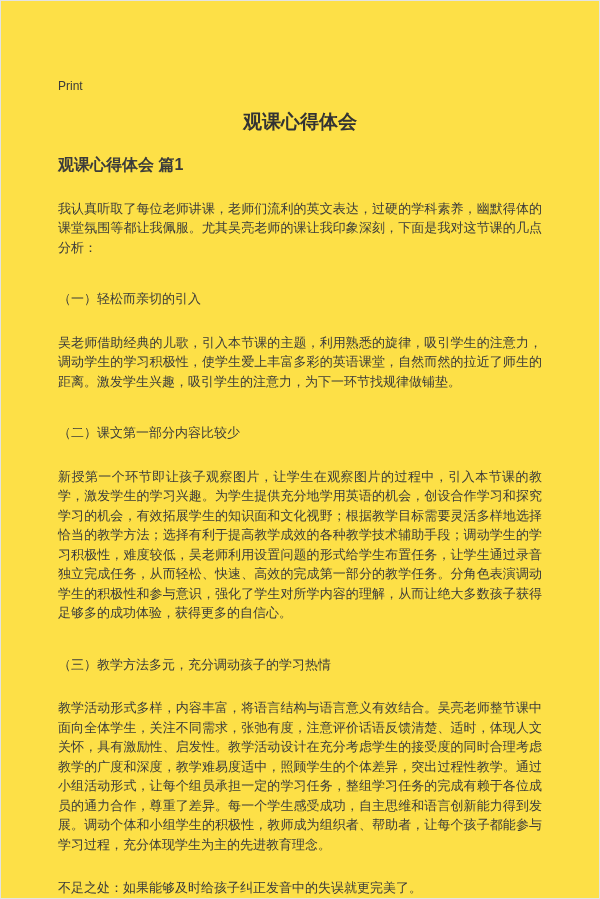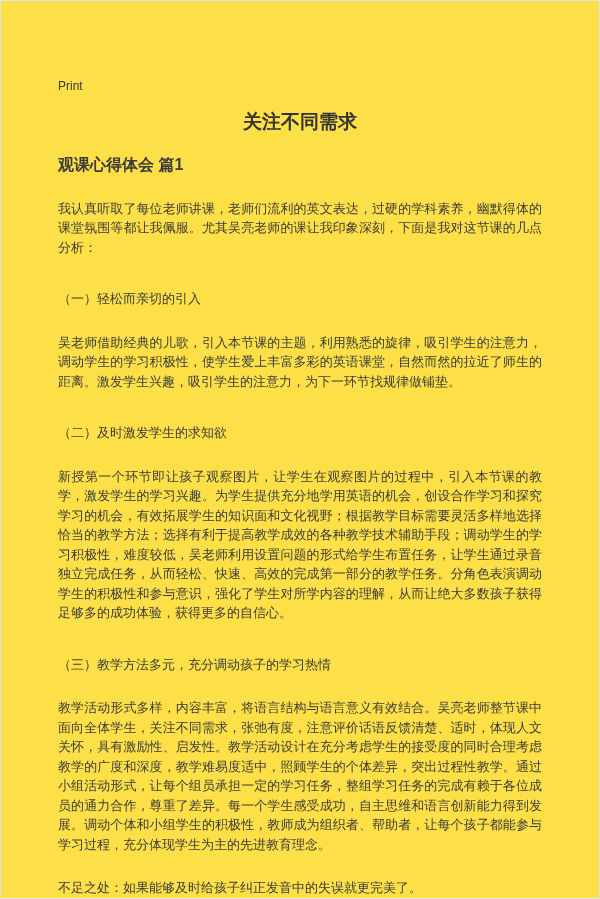--- a/index.html
+++ b/index.html
@@ -58,32 +58,32 @@
     margin-top: 24px;
   }
 </style>
 </head>
 <body>
 
 <div class="page">
 
   <div class="print-link">Print</div>
 
-  <h1 class="doc-title">关注不同需求</h1>
+  <h1 class="doc-title">观课心得体会</h1>
 
 
   <div class="block heading">观课心得体会 篇1</div>
 
   <div class="block para">我认真听取了每位老师讲课，老师们流利的英文表达，过硬的学科素养，幽默得体的课堂氛围等都让我佩服。尤其吴亮老师的课让我印象深刻，下面是我对这节课的几点分析：</div>
 
   <div class="block sub">（一）轻松而亲切的引入</div>
 
   <div class="block para">吴老师借助经典的儿歌，引入本节课的主题，利用熟悉的旋律，吸引学生的注意力，调动学生的学习积极性，使学生爱上丰富多彩的英语课堂，自然而然的拉近了师生的距离。激发学生兴趣，吸引学生的注意力，为下一环节找规律做铺垫。</div>
 
-  <div class="block sub">（二）及时激发学生的求知欲</div>
+  <div class="block sub">（二）课文第一部分内容比较少</div>
 
   <div class="block para">新授第一个环节即让孩子观察图片，让学生在观察图片的过程中，引入本节课的教学，激发学生的学习兴趣。为学生提供充分地学用英语的机会，创设合作学习和探究学习的机会，有效拓展学生的知识面和文化视野；根据教学目标需要灵活多样地选择恰当的教学方法；选择有利于提高教学成效的各种教学技术辅助手段；调动学生的学习积极性，难度较低，吴老师利用设置问题的形式给学生布置任务，让学生通过录音独立完成任务，从而轻松、快速、高效的完成第一部分的教学任务。分角色表演调动学生的积极性和参与意识，强化了学生对所学内容的理解，从而让绝大多数孩子获得足够多的成功体验，获得更多的自信心。</div>
 
   <div class="block sub">（三）教学方法多元，充分调动孩子的学习热情</div>
 
   <div class="block para">教学活动形式多样，内容丰富，将语言结构与语言意义有效结合。吴亮老师整节课中面向全体学生，关注不同需求，张弛有度，注意评价话语反馈清楚、适时，体现人文关怀，具有激励性、启发性。教学活动设计在充分考虑学生的接受度的同时合理考虑教学的广度和深度，教学难易度适中，照顾学生的个体差异，突出过程性教学。通过小组活动形式，让每个组员承担一定的学习任务，整组学习任务的完成有赖于各位成员的通力合作，尊重了差异。每一个学生感受成功，自主思维和语言创新能力得到发展。调动个体和小组学生的积极性，教师成为组织者、帮助者，让每个孩子都能参与学习过程，充分体现学生为主的先进教育理念。</div>
 
   <div class="block para">不足之处：如果能够及时给孩子纠正发音中的失误就更完美了。</div>
 
   <div class="block heading">观课心得体会 篇2</div>

